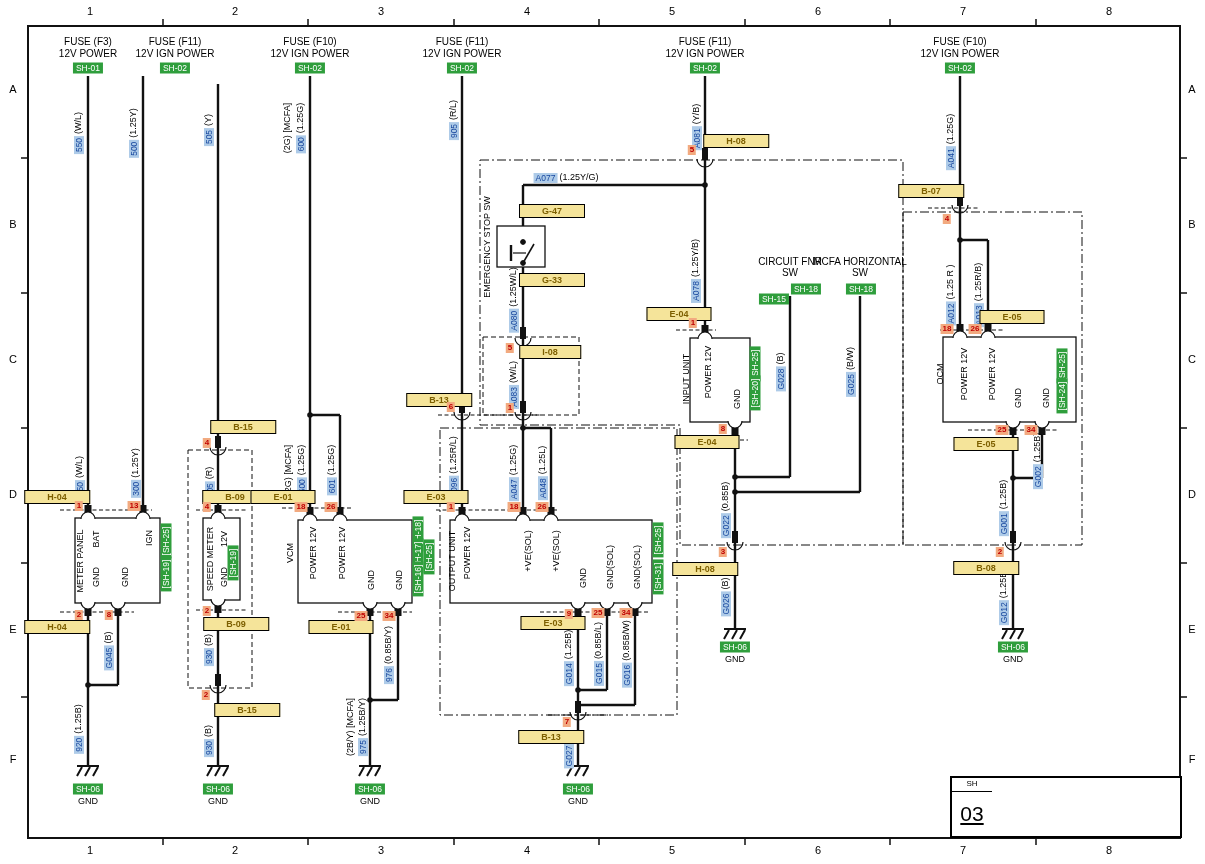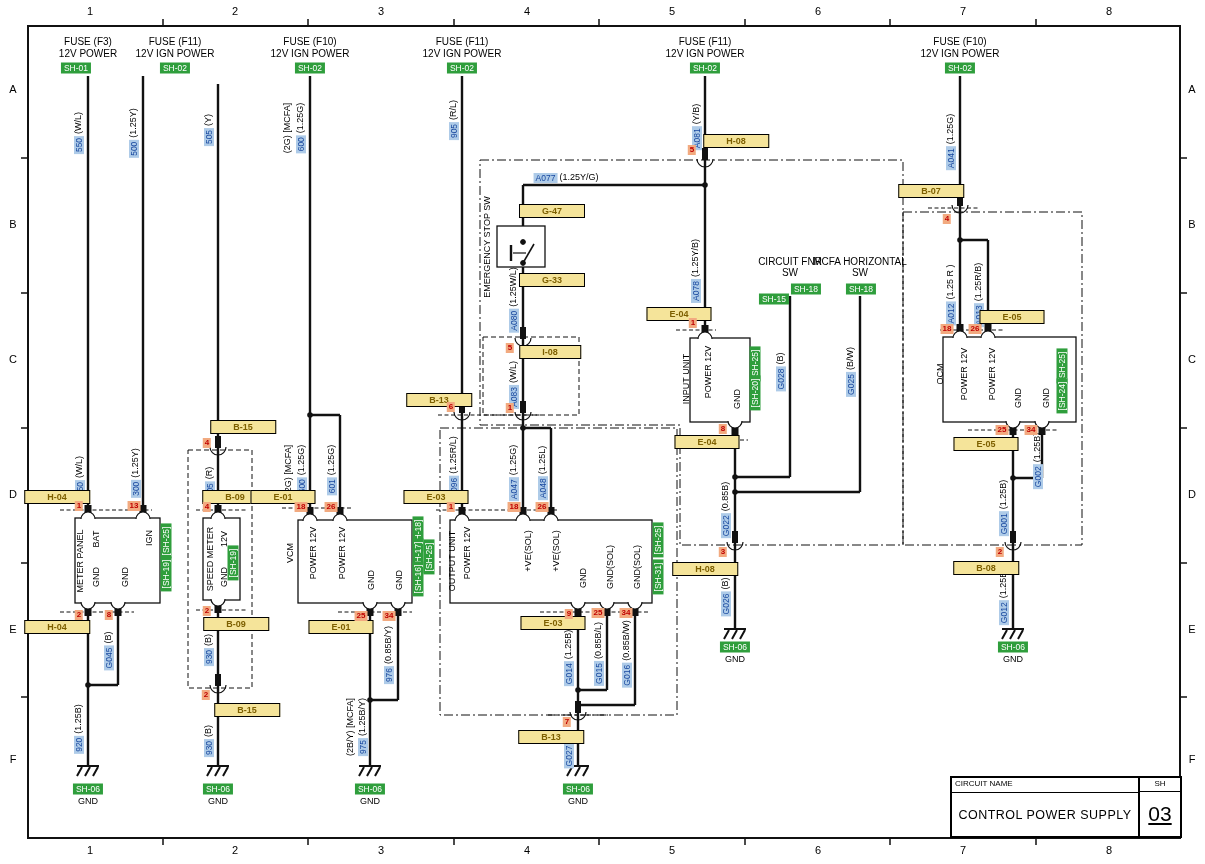--- a/index.html
+++ b/index.html
@@ -185,21 +185,21 @@
 <div class="lab rul" style="left:13px;top:760px">F</div>
 <div class="lab rul" style="left:1192px;top:90px">A</div>
 <div class="lab rul" style="left:1192px;top:225px">B</div>
 <div class="lab rul" style="left:1192px;top:360px">C</div>
 <div class="lab rul" style="left:1192px;top:495px">D</div>
 <div class="lab rul" style="left:1192px;top:630px">E</div>
 <div class="lab rul" style="left:1192px;top:760px">F</div>
 
 <div class="lab hd" style="left:88px;top:42px">FUSE (F3)</div>
 <div class="lab hd" style="left:88px;top:54px">12V POWER</div>
-<div class="lab sh" style="left:76px;top:68px">SH-01</div>
+<div class="lab sh" style="left:88px;top:68px">SH-01</div>
 <div class="lab hd" style="left:175px;top:42px">FUSE (F11)</div>
 <div class="lab hd" style="left:175px;top:54px">12V IGN POWER</div>
 <div class="lab sh" style="left:175px;top:68px">SH-02</div>
 <div class="lab hd" style="left:310px;top:42px">FUSE (F10)</div>
 <div class="lab hd" style="left:310px;top:54px">12V IGN POWER</div>
 <div class="lab sh" style="left:310px;top:68px">SH-02</div>
 <div class="lab hd" style="left:462px;top:42px">FUSE (F11)</div>
 <div class="lab hd" style="left:462px;top:54px">12V IGN POWER</div>
 <div class="lab sh" style="left:462px;top:68px">SH-02</div>
 <div class="lab hd" style="left:705px;top:42px">FUSE (F11)</div>
@@ -479,23 +479,19 @@
 <div class="lab sh" style="left:370px;top:789px">SH-06</div>
 <div class="lab bk" style="left:370px;top:802px">GND</div>
 <div class="lab sh" style="left:578px;top:789px">SH-06</div>
 <div class="lab bk" style="left:578px;top:802px">GND</div>
 <div class="lab sh" style="left:735px;top:647px">SH-06</div>
 <div class="lab bk" style="left:735px;top:660px">GND</div>
 <div class="lab sh" style="left:1013px;top:647px">SH-06</div>
 <div class="lab bk" style="left:1013px;top:660px">GND</div>
 
 <div id="titleblock">
-  <div id="tb-left">
-    <div id="tb-cnl">CIRCUIT NAME</div>
-    <div id="tb-cn">CONTROL POWER SUPPLY</div>
-  </div>
   <div id="tb-right">
     <div id="tb-shl">SH</div>
     <div id="tb-no">03</div>
   </div>
 </div>
 
 </div>
 
 </body></html>

